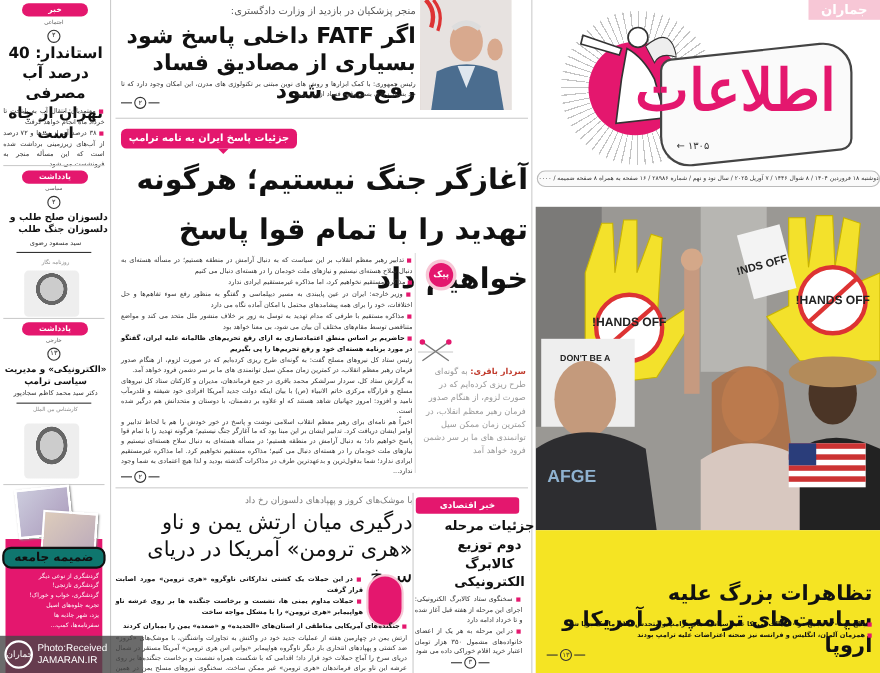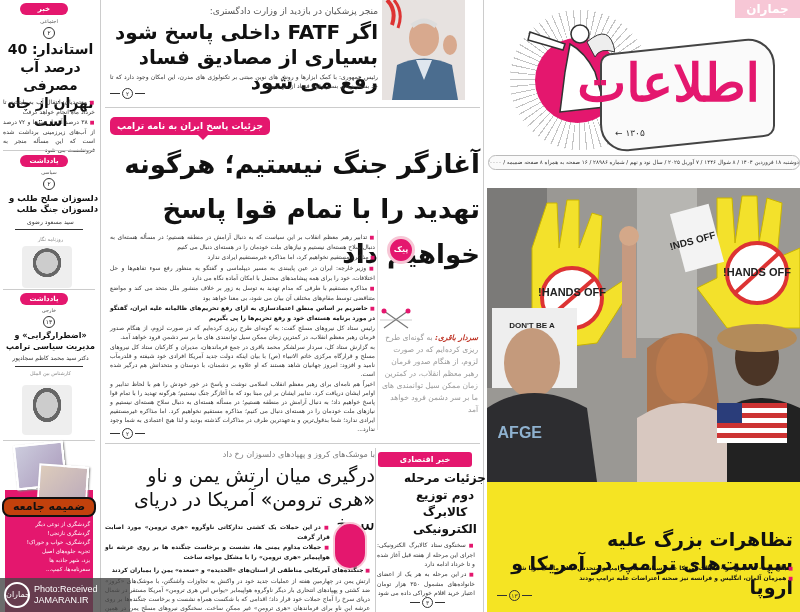--- a/index.html
+++ b/index.html
@@ -40,50 +40,50 @@
   
   #iran-pill { left: 110px; top: 117px; width: 160px; height: 18px; font-size: 9px; line-height: 18px; border-radius: 5px; }
   #iran-pill::after { content: ""; position: absolute; left: 55%; bottom: -5px; border: 5px solid transparent; border-top-color: #e4176e; border-bottom: 0; }
   #iran-title { left: 105px; top: 142px; width: 375px; font-size: 26px; font-weight: bold; line-height: 45px; text-align: right; }
   #iran-body { left: 110px; top: 232px; width: 265px; }
   #iran-sub { font-size: 9px; font-weight: bold; color: #111; margin: 2px 0; text-align: right; }
   #iran-page { left: 110px; top: 428px; }
   #pik-badge { left: 387px; top: 236px; width: 28px; height: 28px; border-radius: 50%; background: #e4176e; border: 3px solid #f7c7d6; color: #fff; font-size: 8px; text-align: center; line-height: 22px; font-weight: bold; }
   #swords { left: 380px; top: 308px; width: 32px; height: 22px; }
   #side-quote { left: 378px; top: 332px; width: 100px; font-size: 7.5px; line-height: 12px; color: #999; text-align: right; }
-  #side-quote b { color: #c0392b; font-style: italic; }
+  #side-quote b { color: #c0392b; }
 
   
   #yem-kicker { left: 120px; top: 450px; width: 255px; font-size: 8px; color: #777; text-align: right; }
   #yem-title { left: 105px; top: 463px; width: 270px; font-size: 19px; line-height: 24px; text-align: right; color: #111; }
   #yem-icon { left: 333px; top: 522px; width: 34px; height: 48px; border-radius: 17px; background: #e4176e; border: 2px solid #f7c7d6; }
   #yem-body { left: 105px; top: 522px; width: 225px; }
   #yem-body2 { left: 105px; top: 565px; width: 265px; }
 
   
   #econ-pill { left: 378px; top: 452px; width: 94px; height: 15px; font-size: 8px; line-height: 15px; border-radius: 3px; }
   #econ-title { left: 396px; top: 470px; width: 98px; font-size: 12px; font-weight: bold; line-height: 17px; text-align: center; }
   #econ-body { left: 377px; top: 540px; width: 98px; }
   #econ-page { left: 410px; top: 597px; }
-  .lpill { width: 48px; height: 12px; font-size: 7px; line-height: 12px; border-radius: 6px; left: 20px; }
+  .lpill { width: 60px; height: 12px; font-size: 7px; line-height: 12px; border-radius: 6px; left: 20px; }
   .lcat { font-size: 5px; color: #555; text-align: center; width: 98px; left: 0; }
   .lnum { width: 12px; height: 12px; border-radius: 50%; border: 1px solid #333; font-size: 6px; line-height: 10px; text-align: center; left: 43px; }
   #l1-title { left: 3px; top: 40px; width: 95px; font-size: 14px; font-weight: bold; line-height: 18px; text-align: center; }
   #l1-body { left: 3px; top: 97px; width: 92px; }
   #l2-title { left: 3px; top: 193px; width: 95px; font-size: 8.5px; font-weight: bold; line-height: 11px; text-align: right; }
   #l2-author { left: 3px; top: 218px; width: 95px; font-size: 6px; color: #333; text-align: center; }
   #l2-role { left: 3px; top: 236px; width: 95px; font-size: 5px; color: #888; text-align: center; }
   .portrait { width: 50px; height: 42px; left: 22px; background: radial-gradient(ellipse at 50% 40%, #ccc 0 30%, #666 31% 40%, #eee 41%); border-radius: 4px; }
   #l3-title { left: 3px; top: 330px; width: 95px; font-size: 8px; font-weight: bold; line-height: 11px; text-align: center; }
   #l3-author { left: 3px; top: 354px; width: 95px; font-size: 6px; color: #333; text-align: center; }
   #l3-role { left: 3px; top: 370px; width: 95px; font-size: 5px; color: #888; text-align: center; }
   #supp-box { left: 5px; top: 490px; width: 88px; height: 122px; background: #e4176e; }
   #supp-photos { left: 15px; top: 443px; width: 50px; height: 45px; background: linear-gradient(135deg, #ccd 0%, #a9b 100%); border: 2px solid #fff; transform: rotate(-6deg); box-shadow: 1px 1px 2px #888; }
   #supp-photos2 { left: 38px; top: 465px; width: 50px; height: 40px; background: linear-gradient(135deg, #dcb 0%, #bab 100%); border: 2px solid #fff; transform: rotate(4deg); box-shadow: 1px 1px 2px #888; }
-  #supp-title { left: 2px; top: 497px; width: 94px; height: 20px; background: #c2410c; border: 2px solid #111; border-radius: 8px; font-size: 11px; font-weight: bold; line-height: 16px; text-align: center; color: #111; }
+  #supp-title { left: 2px; top: 497px; width: 94px; height: 20px; background: #0f766e; border: 2px solid #111; border-radius: 8px; font-size: 11px; font-weight: bold; line-height: 16px; text-align: center; color: #111; }
   #supp-list { left: 12px; top: 520px; width: 78px; font-size: 5.5px; line-height: 9px; color: #fff; text-align: right; }
   #watermark { left: 0; top: 578px; width: 130px; height: 34px; background: rgba(70,70,70,.8); direction: ltr; display: flex; align-items: center; gap: 4px; padding-left: 4px; }
   #wm-logo { width: 26px; height: 26px; border: 2px solid #fff; border-radius: 50%; color: #fff; font-size: 8px; text-align: center; line-height: 22px; }
   #wm-text { color: #fff; font-size: 9px; line-height: 11px; font-family: "Liberation Sans", sans-serif; }
 </style>
 </head>
 <body>
 
 <div class="abs" id="rays"></div>
 <div class="abs" id="logo-circle"></div>
@@ -252,21 +252,21 @@
 <div class="abs" id="l2-title">دلسوزان صلح طلب و دلسوزان جنگ طلب</div>
 <div class="abs" id="l2-author">سید مسعود رضوی</div>
 <div class="abs hline" style="left:15px;top:229px;width:68px;background:#333"></div>
 <div class="abs" id="l2-role">روزنامه نگار</div>
 <div class="abs portrait" style="top:246px"></div>
 <div class="abs hline" style="left:3px;top:289px;width:92px;"></div>
 
 <div class="abs pill lpill" style="top:293px">یادداشت</div>
 <div class="abs lcat" style="top:307px">خارجی</div>
 <div class="abs lnum" style="top:316px">۱۳</div>
-<div class="abs" id="l3-title">«اضطرارگرایی» و مدیریت سیاسی ترامپ</div>
+<div class="abs" id="l3-title">«الکترونیکی» و مدیریت سیاسی ترامپ</div>
 <div class="abs" id="l3-author">دکتر سید محمد کاظم سجادپور</div>
 <div class="abs hline" style="left:15px;top:366px;width:68px;background:#333"></div>
 <div class="abs" id="l3-role">کارشناس بین الملل</div>
 <div class="abs portrait" style="top:385px;height:50px"></div>
 <div class="abs hline" style="left:3px;top:440px;width:92px;"></div>
 
 <div class="abs" id="supp-box"></div>
 <div class="abs" id="supp-photos"></div>
 <div class="abs" id="supp-photos2"></div>
 <div class="abs" id="supp-title">ضمیمه جامعه</div>

